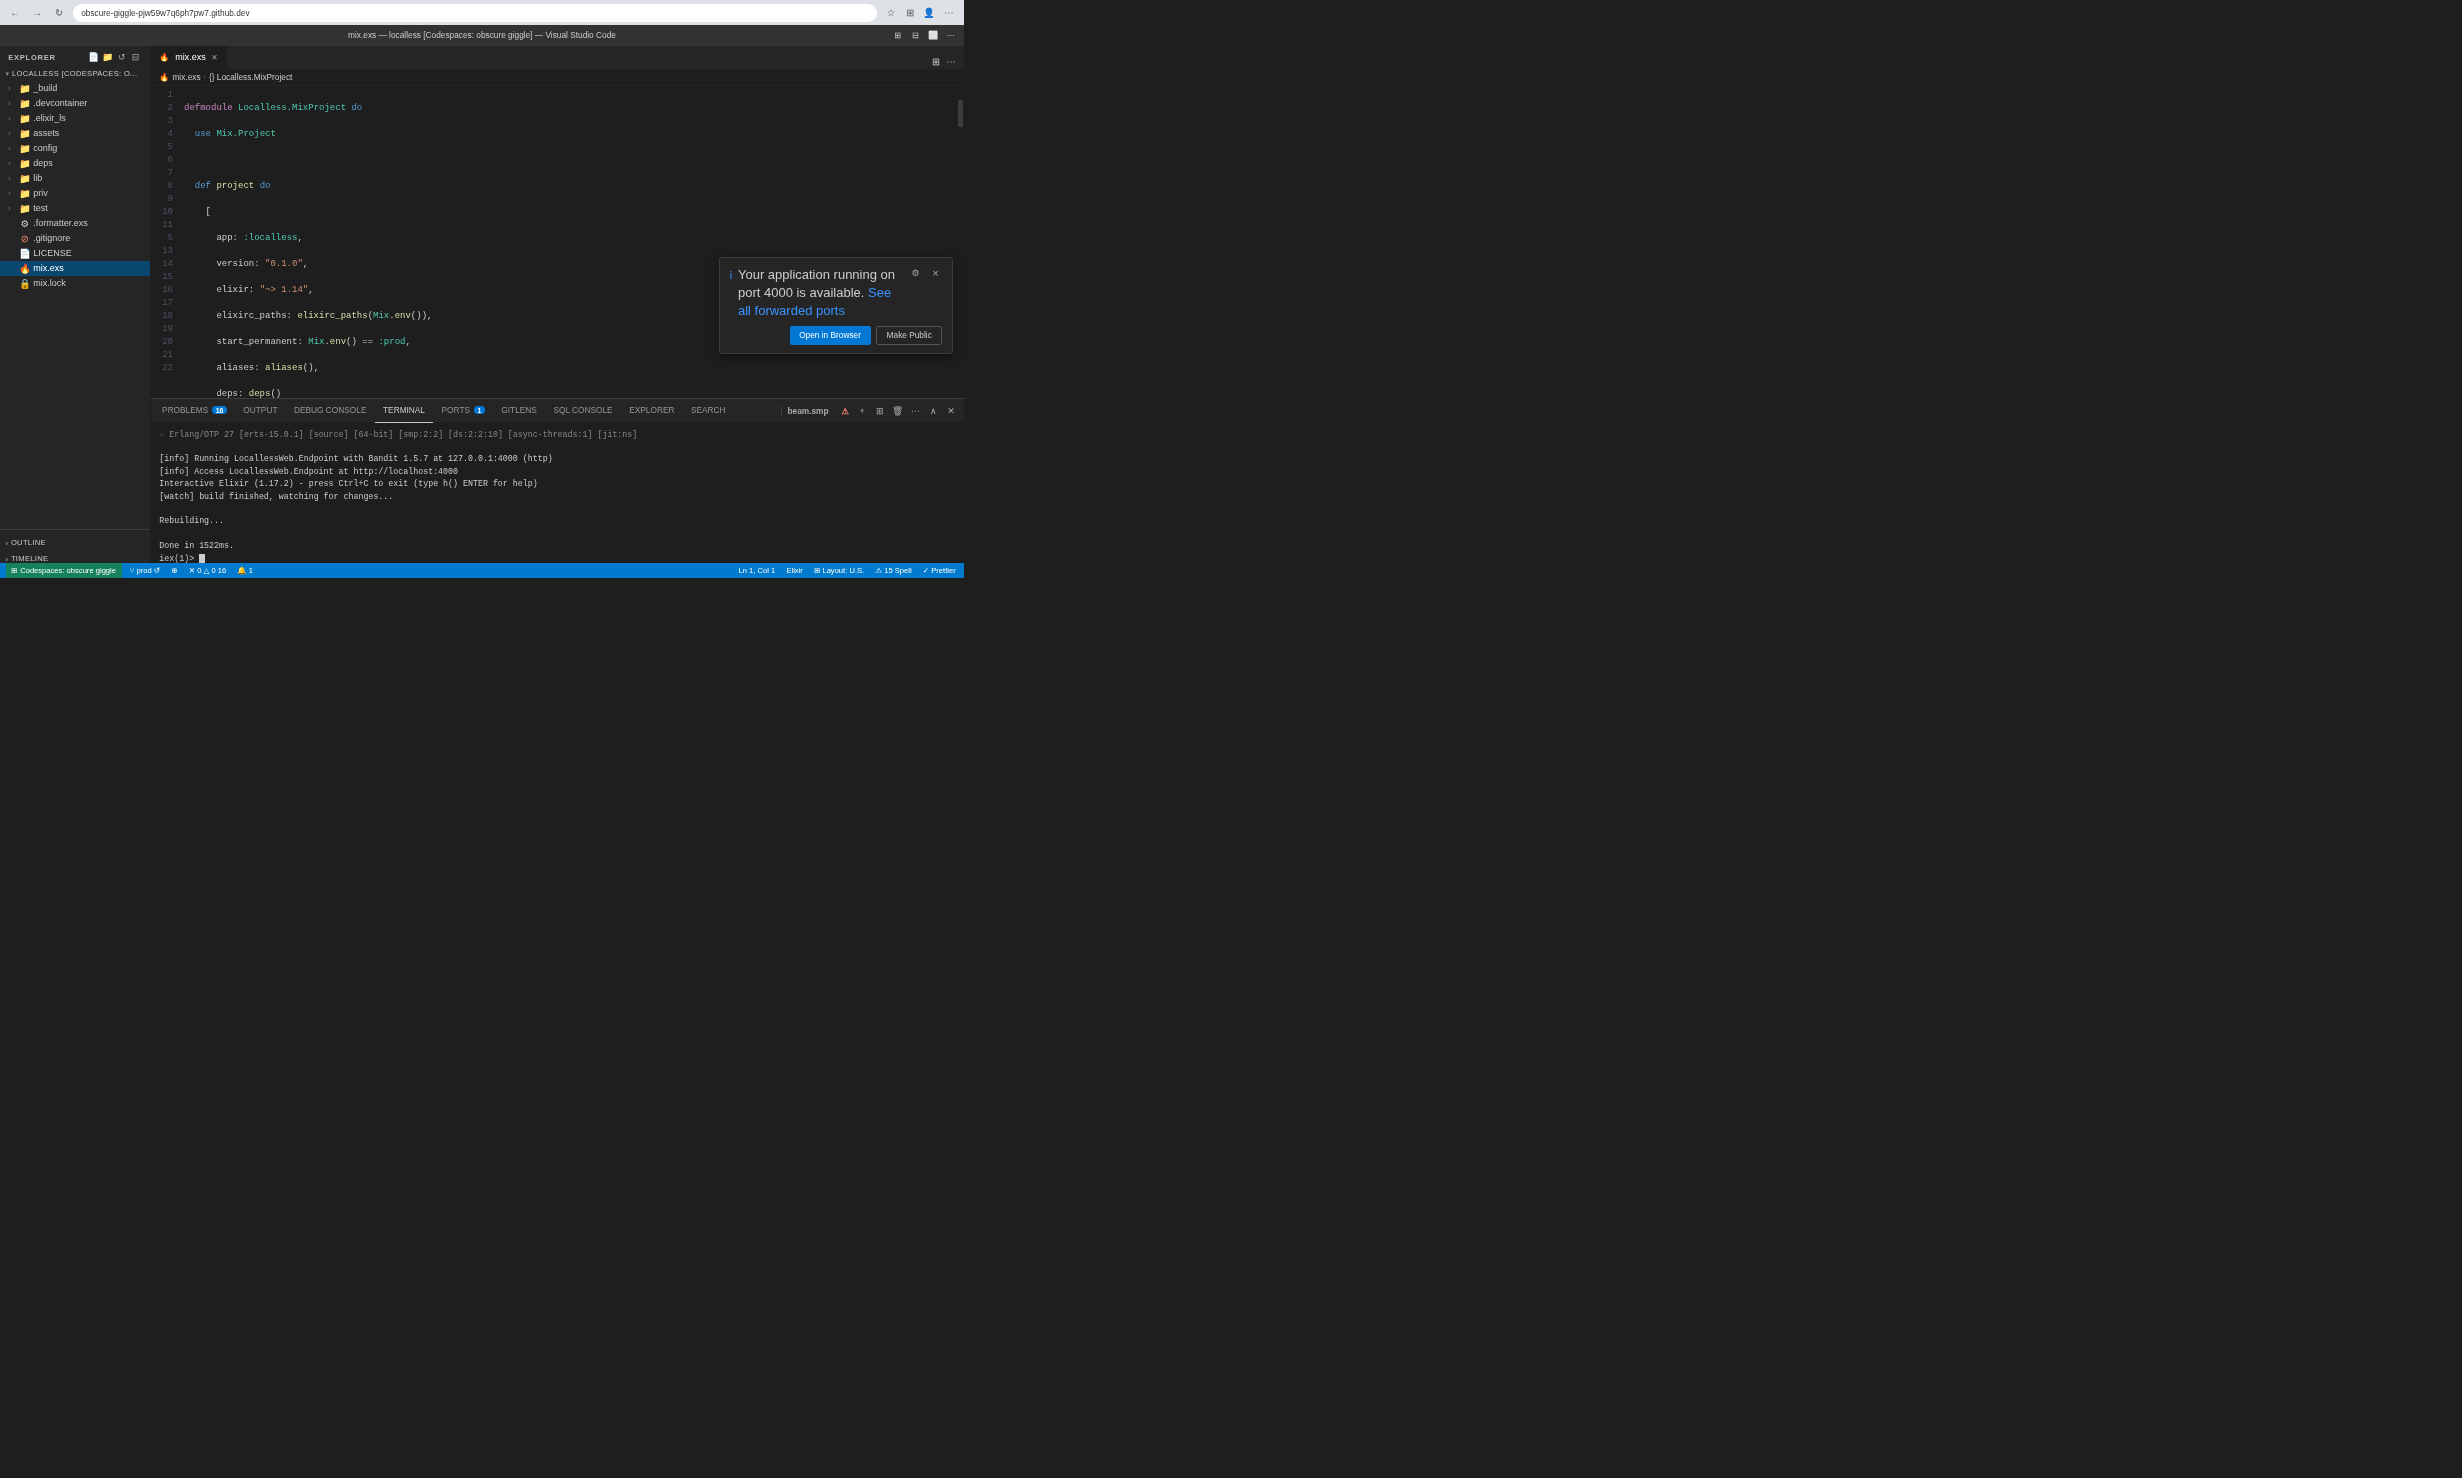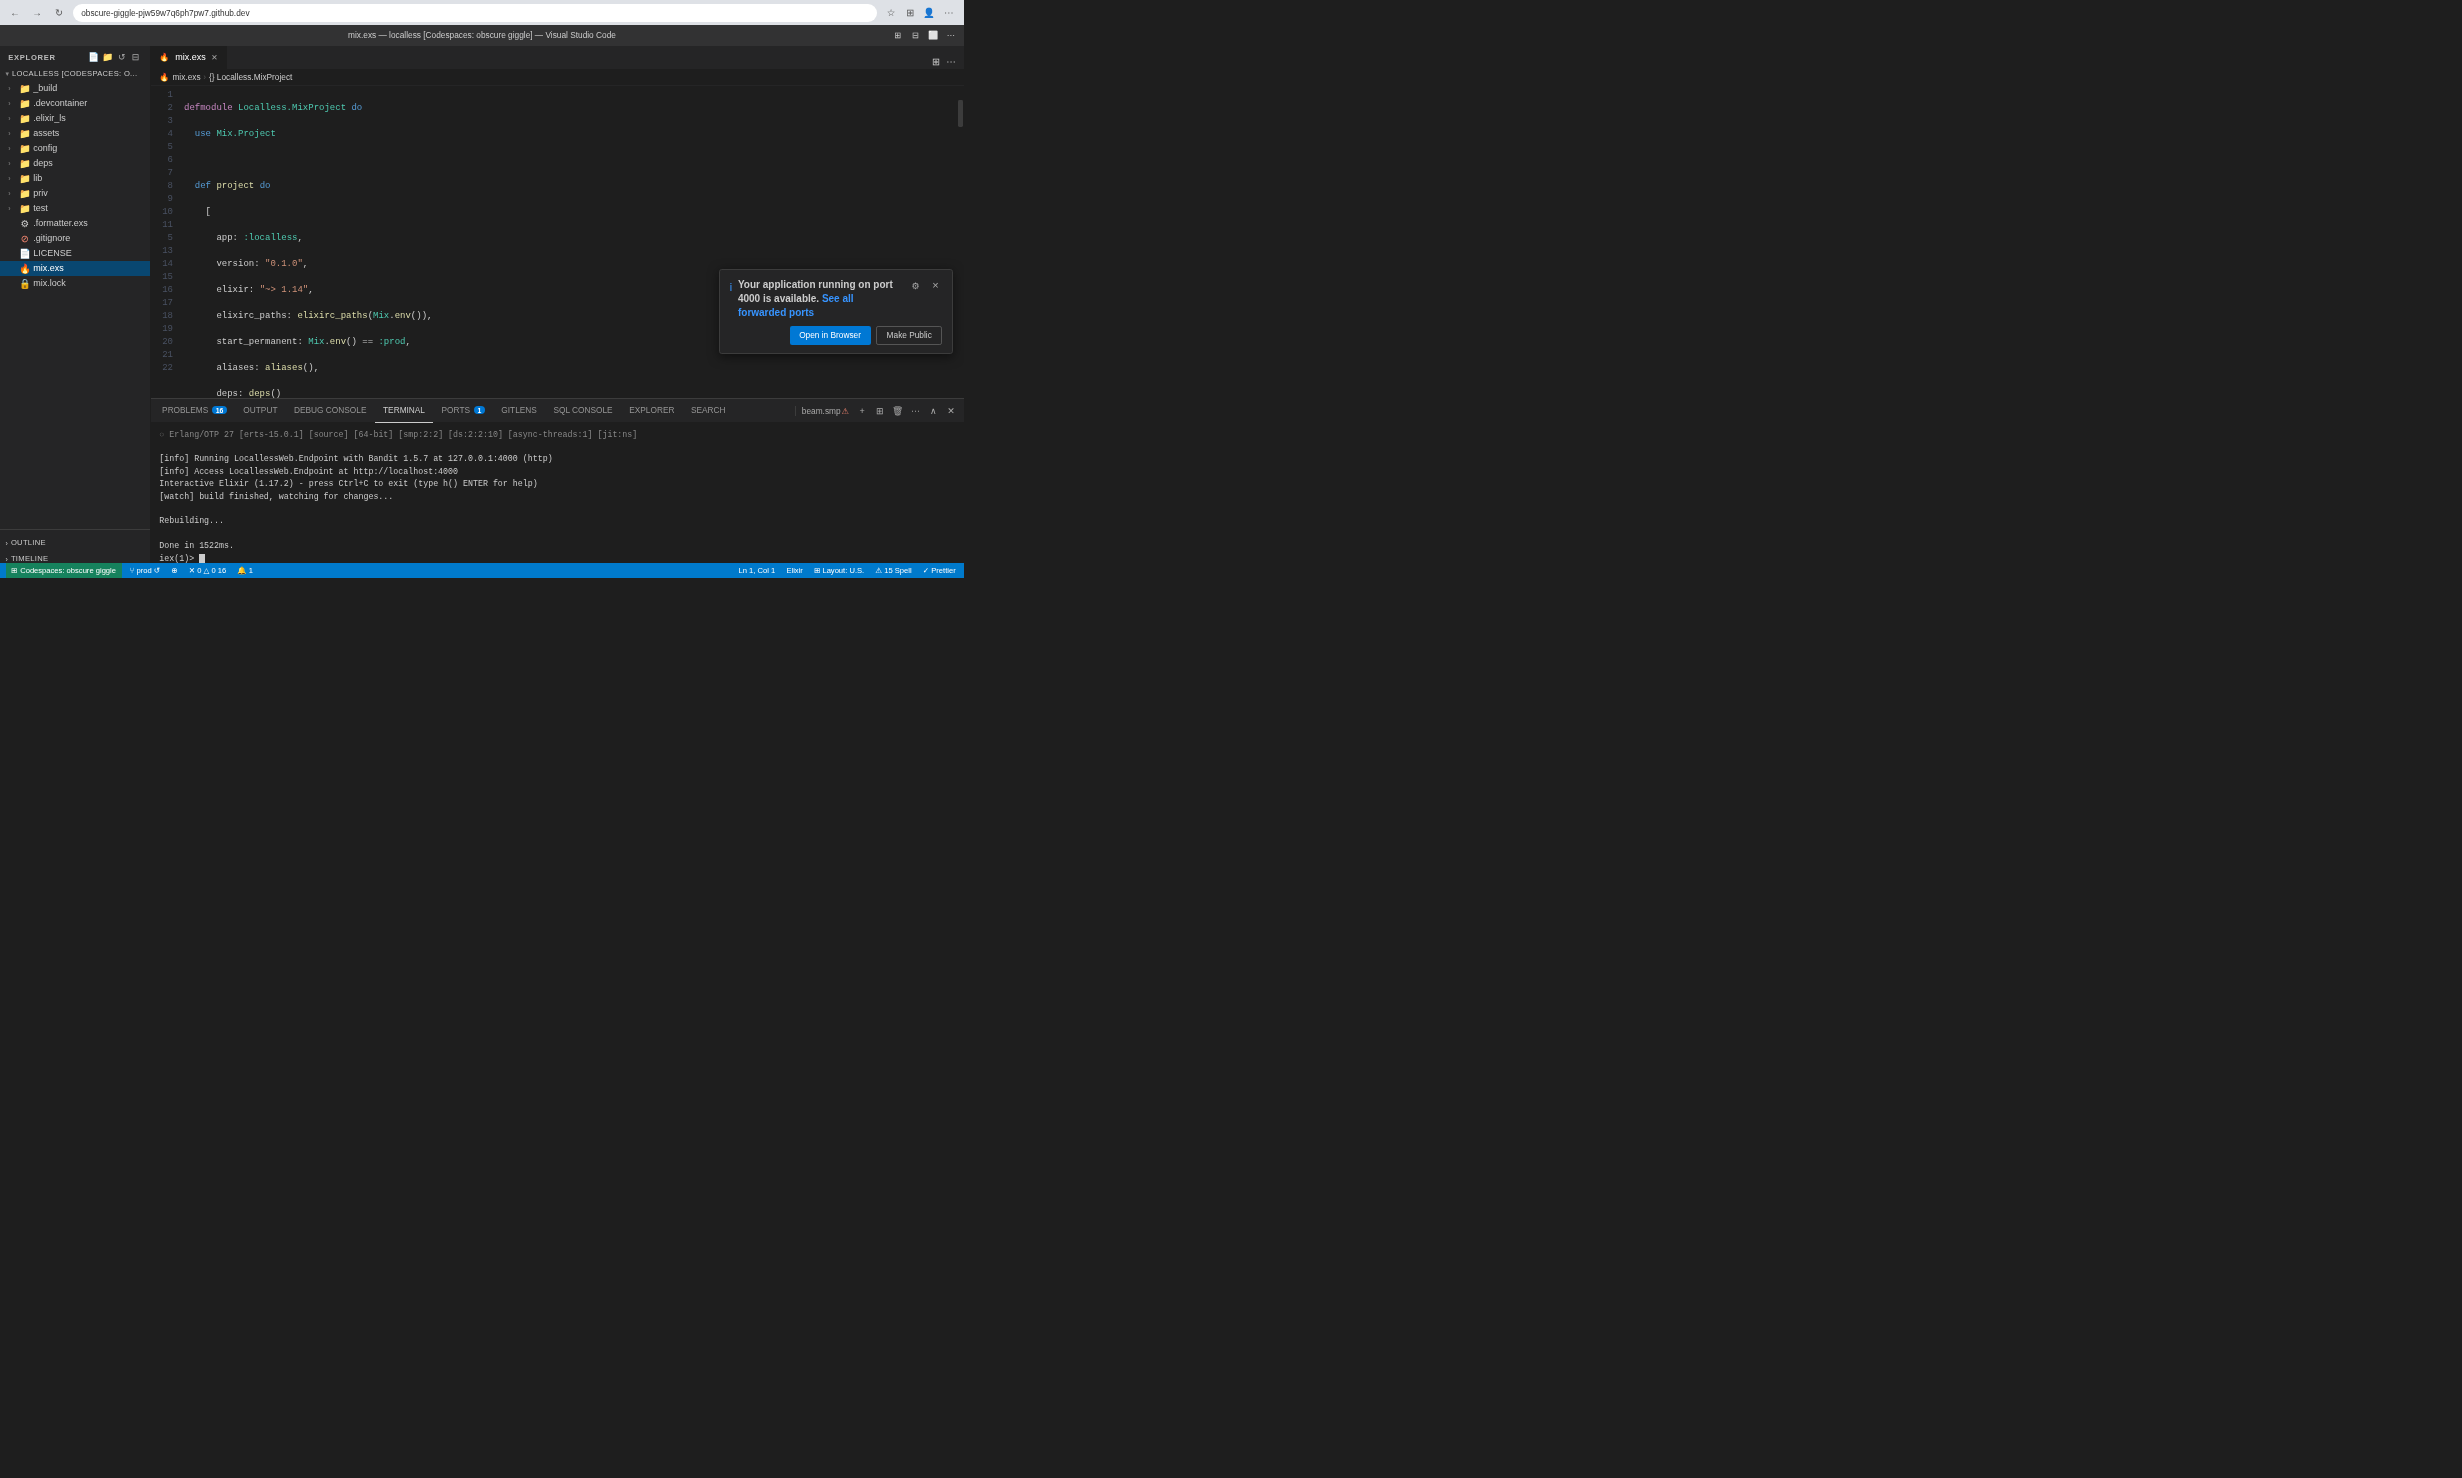--- a/index.html
+++ b/index.html
@@ -329,23 +329,24 @@
       padding-right: 5.5px;
     }
     .panel-action-btn {
       width: 15px; height: 15px;
       border: none; background: transparent;
       color: #aaa; cursor: pointer; font-size: 9px;
       display: flex; align-items: center; justify-content: center;
       border-radius: 2.1px;
     }
     .panel-title-section {
-      display: flex; align-items: center; gap: 1px;
+      display: flex; align-items: center; gap: 13px;
       padding: 0 5.5px;
       border-left: 0.7px solid #3c3c3c;
+      font-weight: bold;
     }
     .panel-instance-label {
       font-size: 8.3px; color: #aaa;
     }
 
     
     .terminal-content {
       flex: 1;
       padding: 5.5px 8.3px;
       font-family: 'Courier New', Consolas, monospace;
@@ -386,24 +387,23 @@
       margin-bottom: 5.5px;
     }
     .notif-icon {
       color: #3794ff;
       font-size: 11px;
       margin-top: 0.7px;
       flex-shrink: 0;
     }
     .notif-text {
       flex: 1;
-      font-size: 10px;
+      font-size: 13px;
       color: #cccccc;
       line-height: 1.4;
-      font-weight: bold;
     }
     .notif-link {
       color: #3794ff;
       cursor: pointer;
       text-decoration: none;
     }
     .notif-close {
       border: none; background: transparent;
       color: #aaa; cursor: pointer; font-size: 11px;
       width: 13.8px; height: 13.8px;

